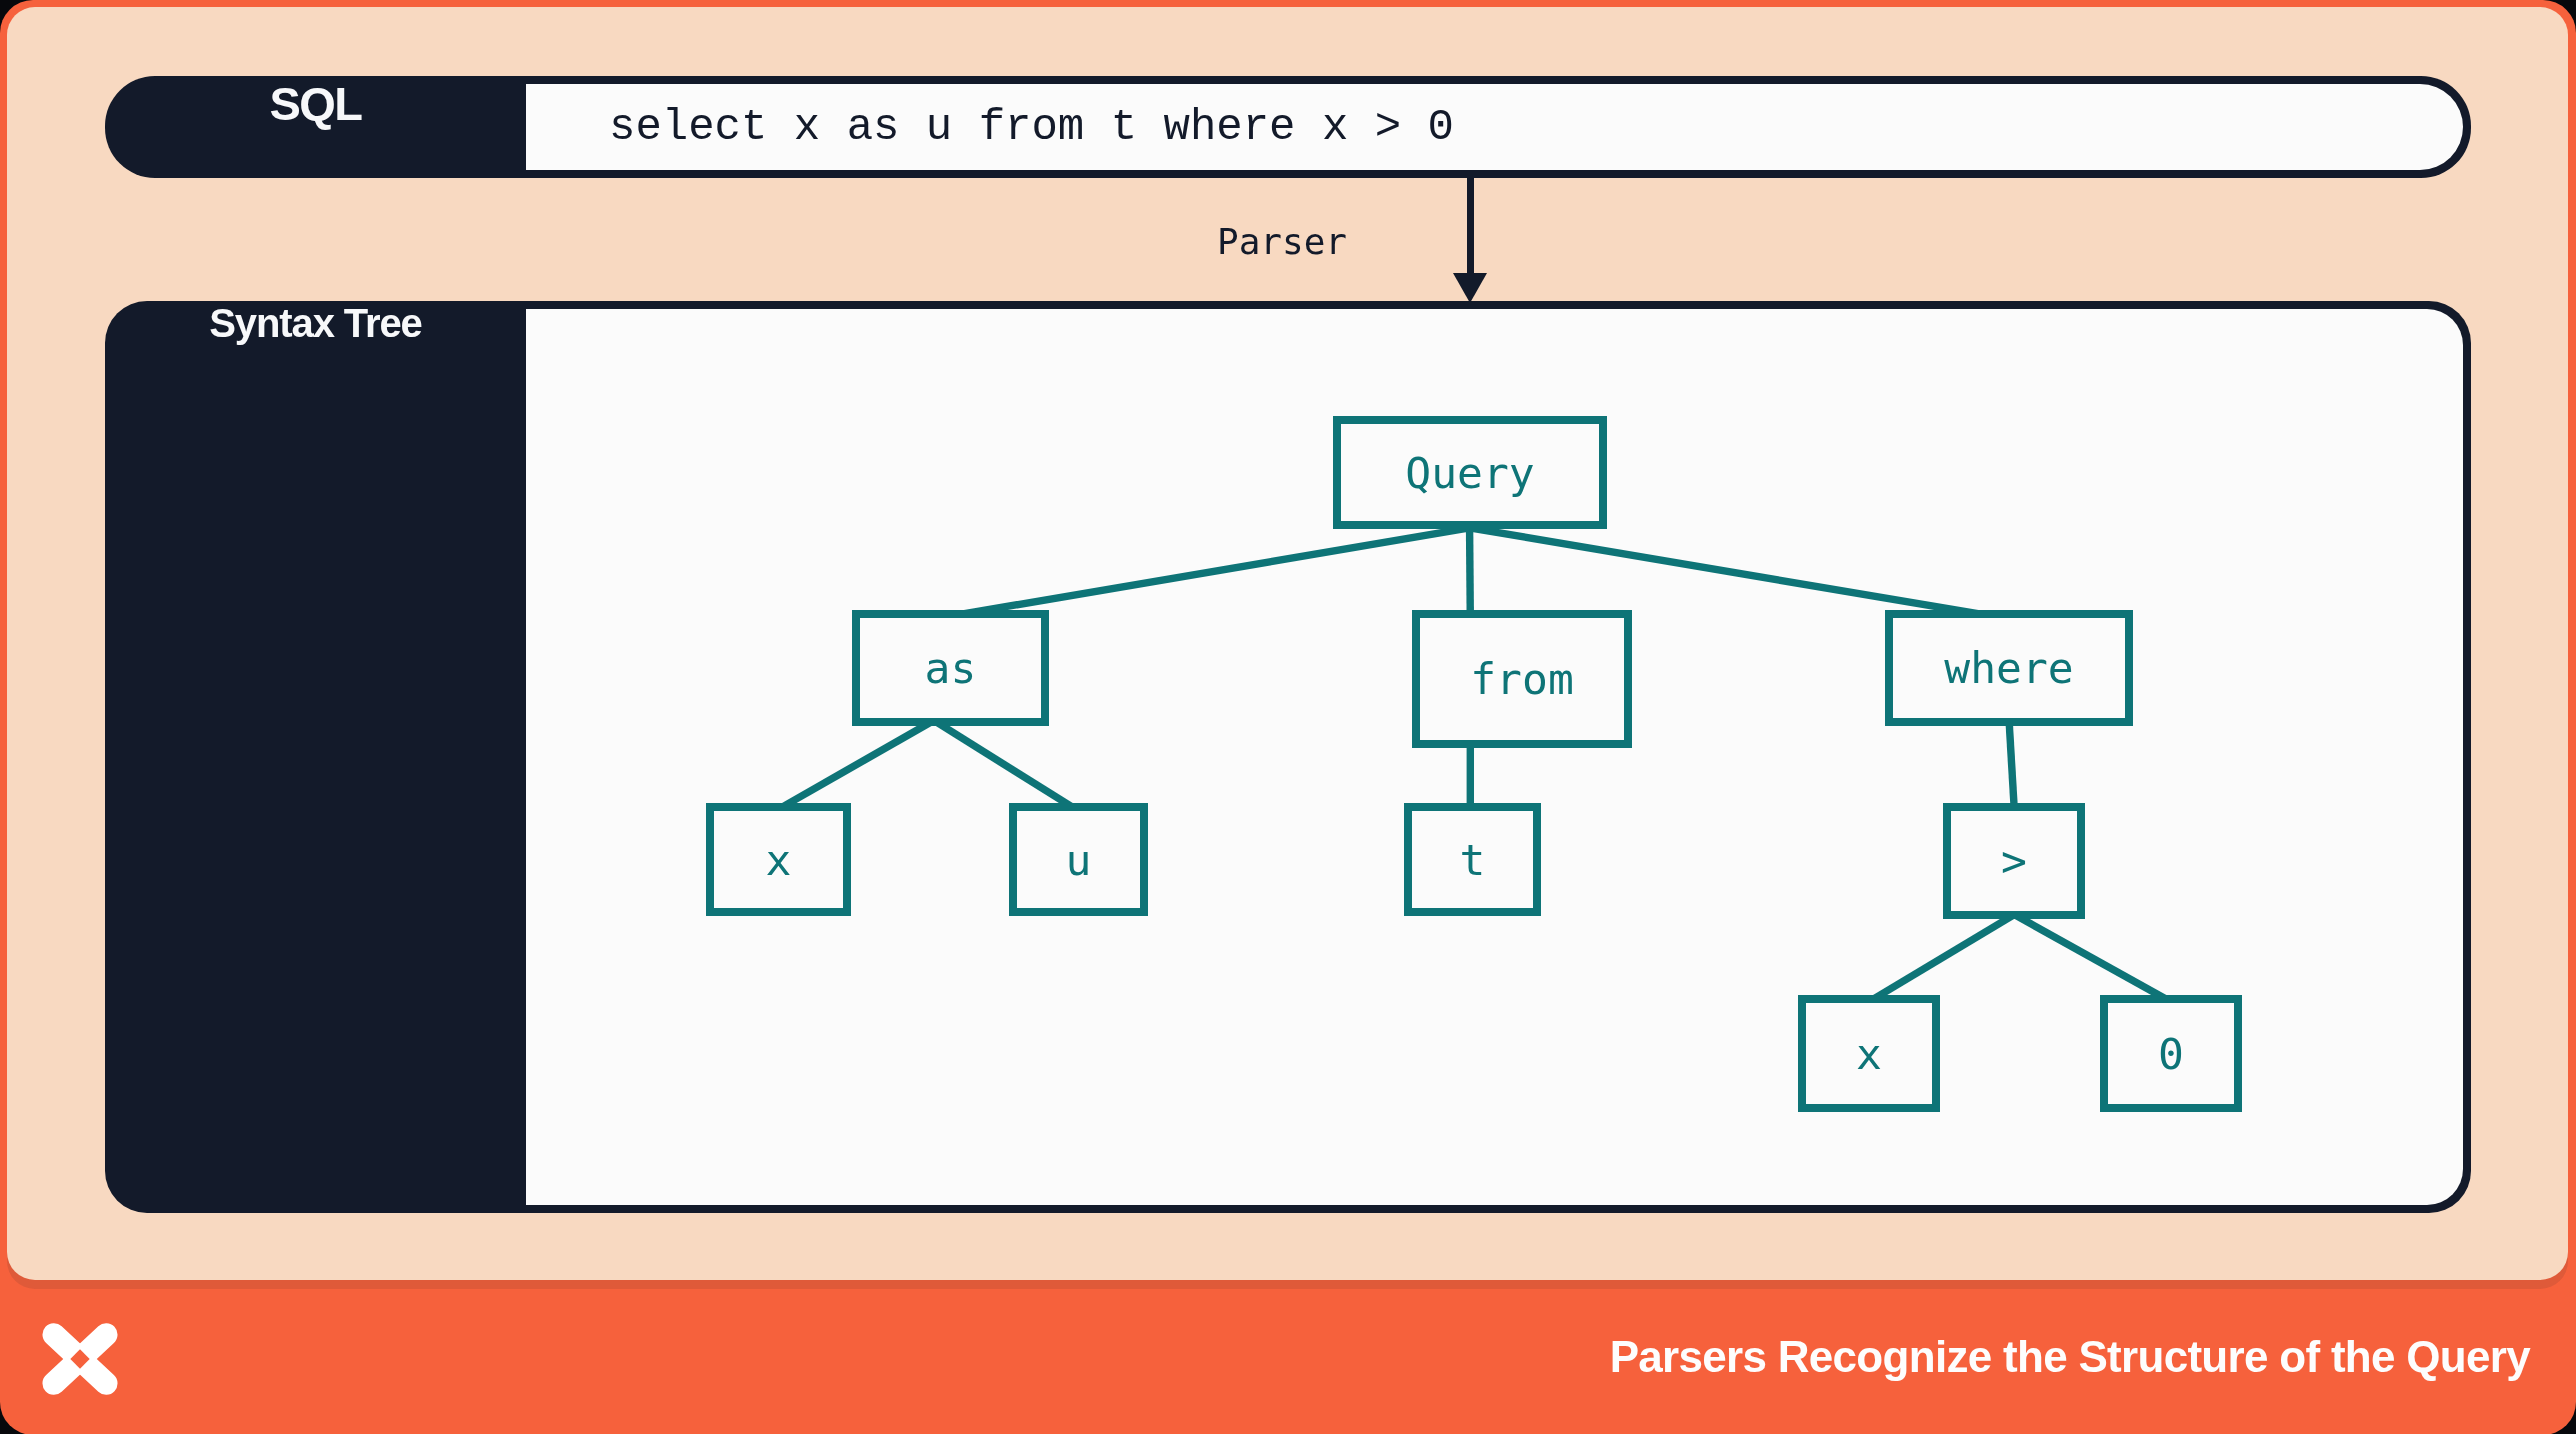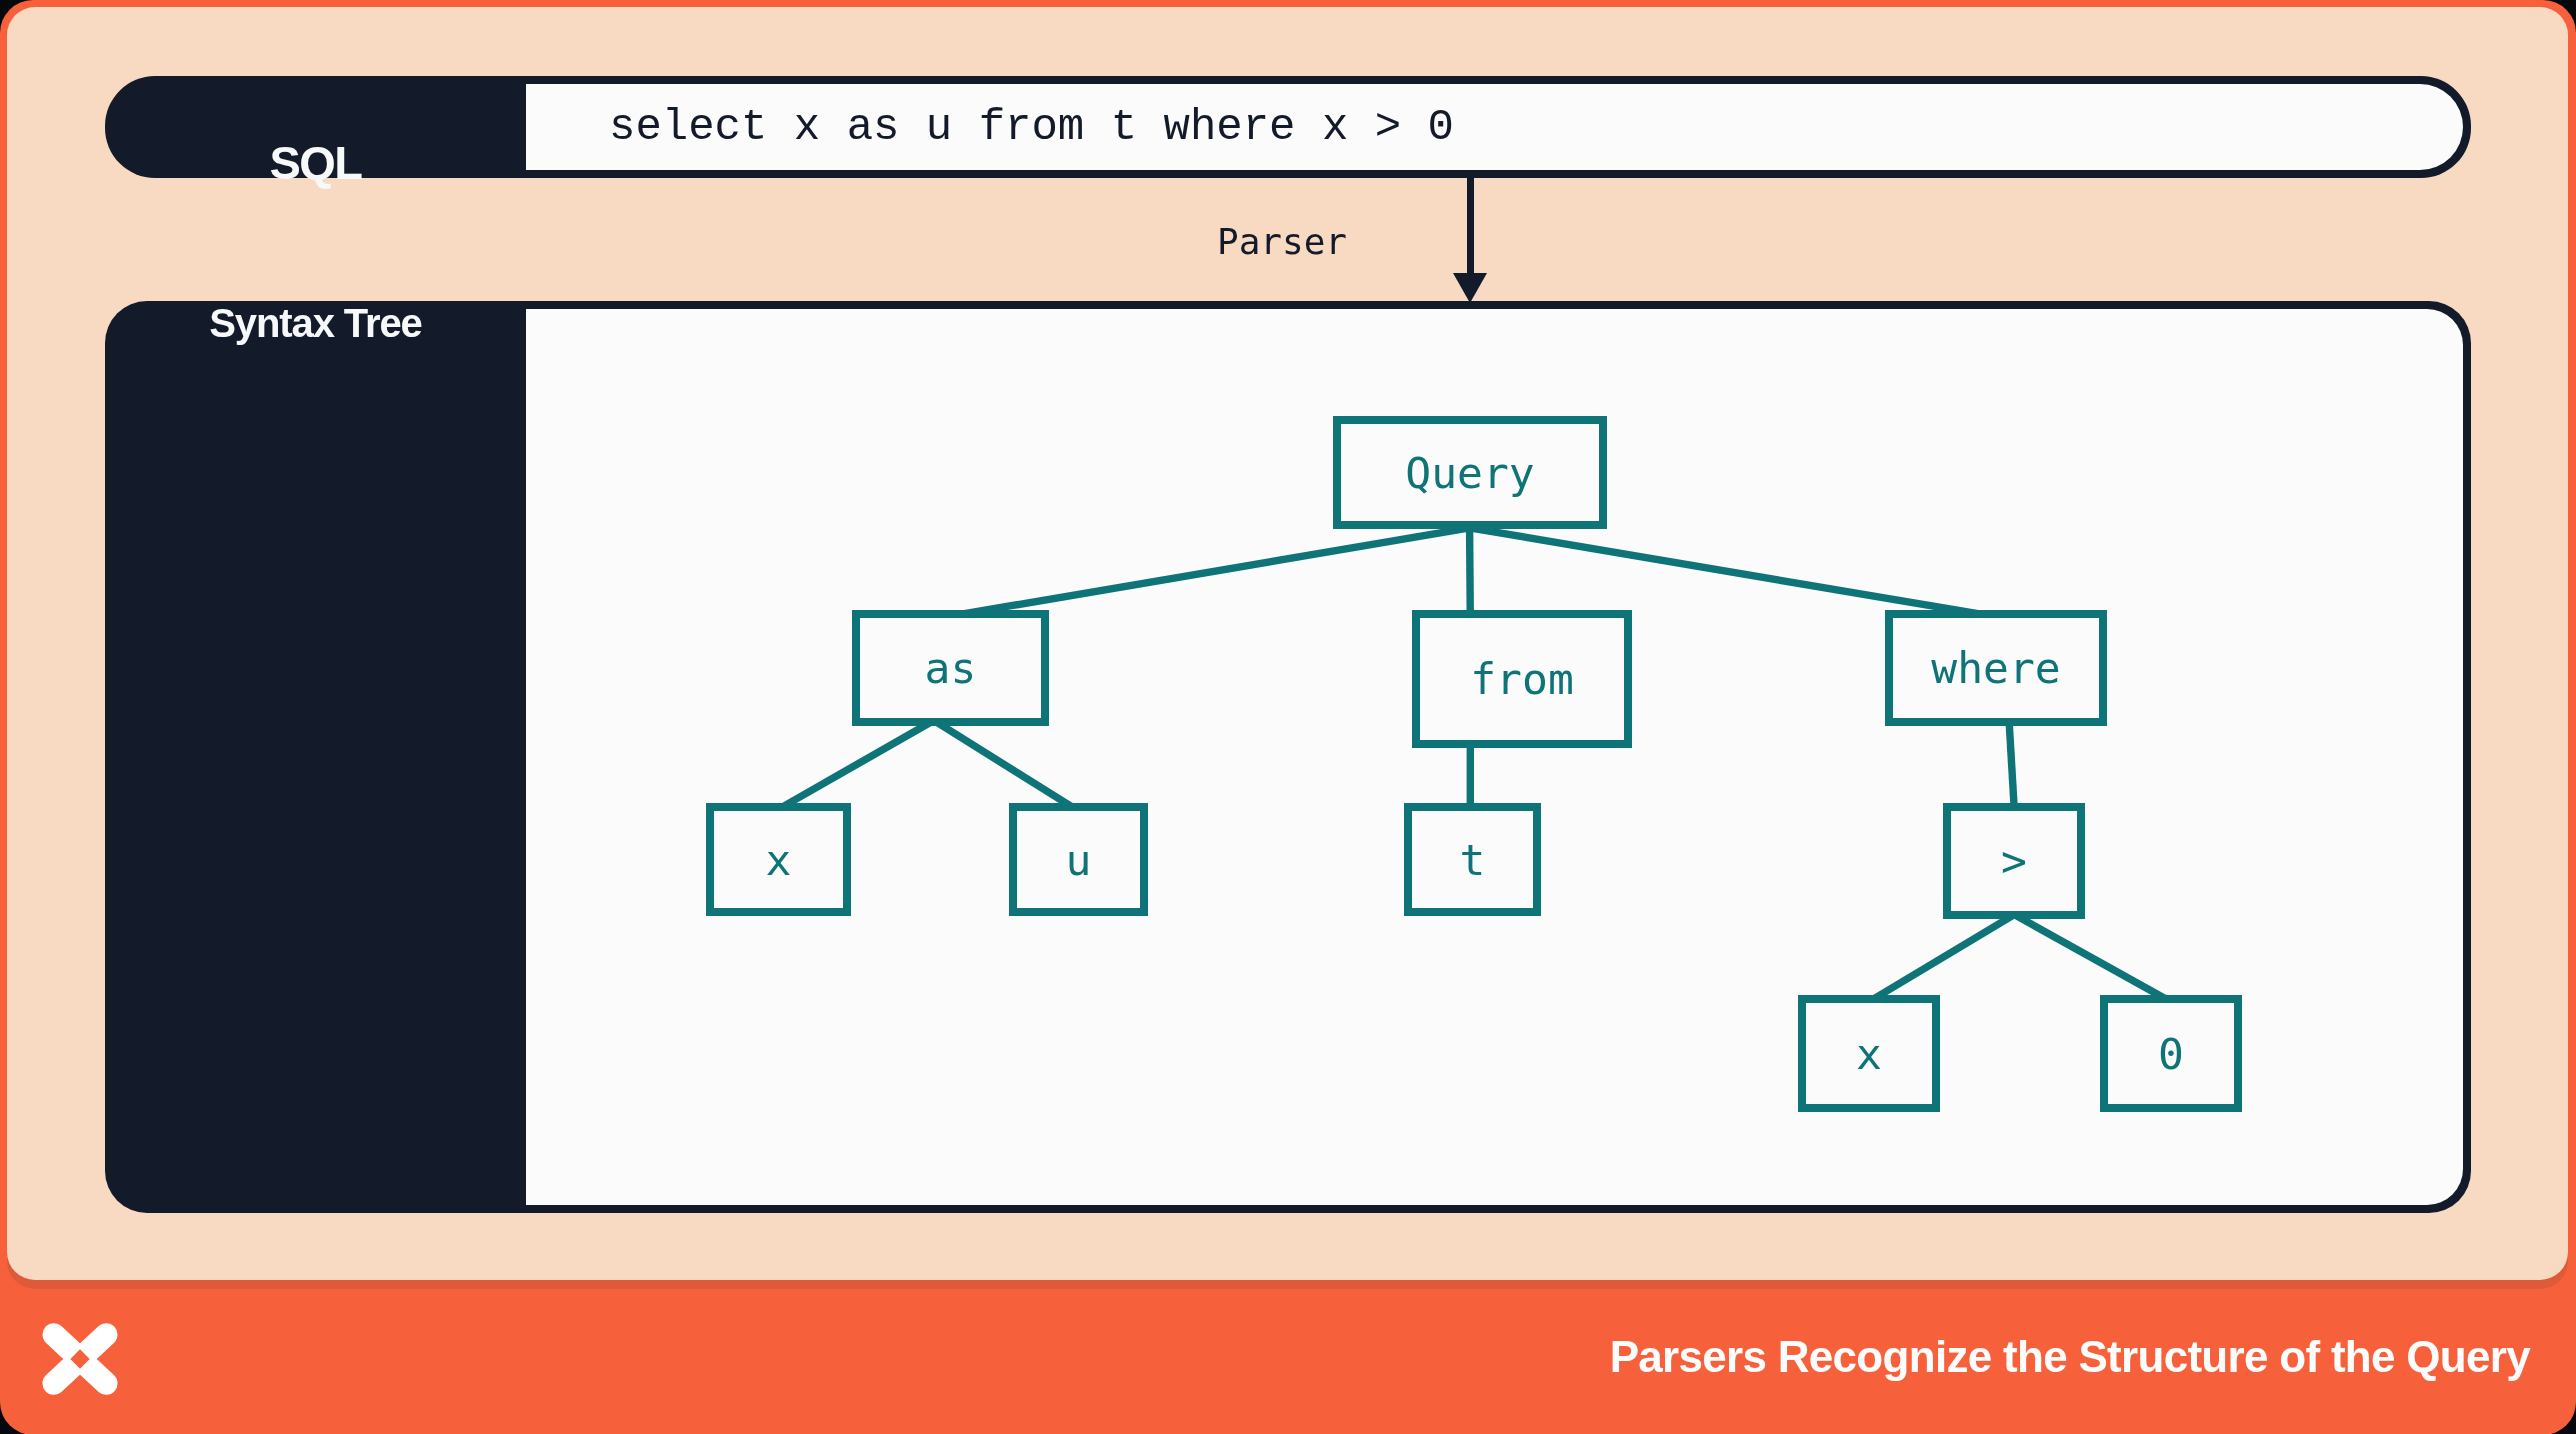--- a/index.html
+++ b/index.html
@@ -25,22 +25,22 @@
     box-shadow: 0 9px 0 rgba(19, 26, 42, 0.10);
   }
 
   
   .sql-bar {
     position: absolute; left: 105px; top: 76px; width: 2366px; height: 102px;
     background: #131a2a;
     border-radius: 50px;
   }
   .sql-label-zone {
-    position: absolute; left: 0; top: 12px; width: 421px; height: 100%;
-    display: flex; align-items: flex-end; justify-content: center;
+    position: absolute; left: 0; top: 0; width: 421px; height: 100%;
+    display: flex; align-items: flex-start; justify-content: center;
   }
   .sql-label {
     color: #f7f8fa; font-size: 47px; font-weight: bold; letter-spacing: -1.5px;
   }
   .sql-inner {
     position: absolute; left: 421px; top: 8.2px; right: 8.2px; bottom: 8.2px;
     background: #fbfbfb;
     border-radius: 0 43px 43px 0;
     display: flex; align-items: center;
   }
@@ -96,21 +96,21 @@
     background: #fbfbfb;
     border: 8.2px solid #0e7477;
     box-sizing: border-box;
     display: flex; align-items: center; justify-content: center;
     font-family: "DejaVu Sans Mono", monospace;
     font-size: 43px; color: #0e7477;
   }
   #node-select { left: 1333px; top: 416px; width: 274px; height: 113px; }
   #node-as     { left: 852px; top: 610px; width: 197px; height: 116px; }
   #node-from   { left: 1412px; top: 610px; width: 220px; height: 138px; }
-  #node-where  { left: 1885px; top: 610px; width: 222px; height: 116px; }
+  #node-where  { left: 1885px; top: 610px; width: 248px; height: 116px; }
   #node-x1     { left:  706px; top: 803px; width: 145px; height: 113px; }
   #node-u      { left: 1009px; top: 803px; width: 139px; height: 113px; }
   #node-t      { left: 1404px; top: 803px; width: 137px; height: 113px; }
   #node-gt     { left: 1943px; top: 803px; width: 142px; height: 116px; }
   #node-x2     { left: 1798px; top: 995px; width: 142px; height: 117px; }
   #node-zero   { left: 2100px; top: 995px; width: 142px; height: 117px; }
 
   
   .footer-logo {
     position: absolute; left: 42px; top: 1321px; width: 76px; height: 76px;

